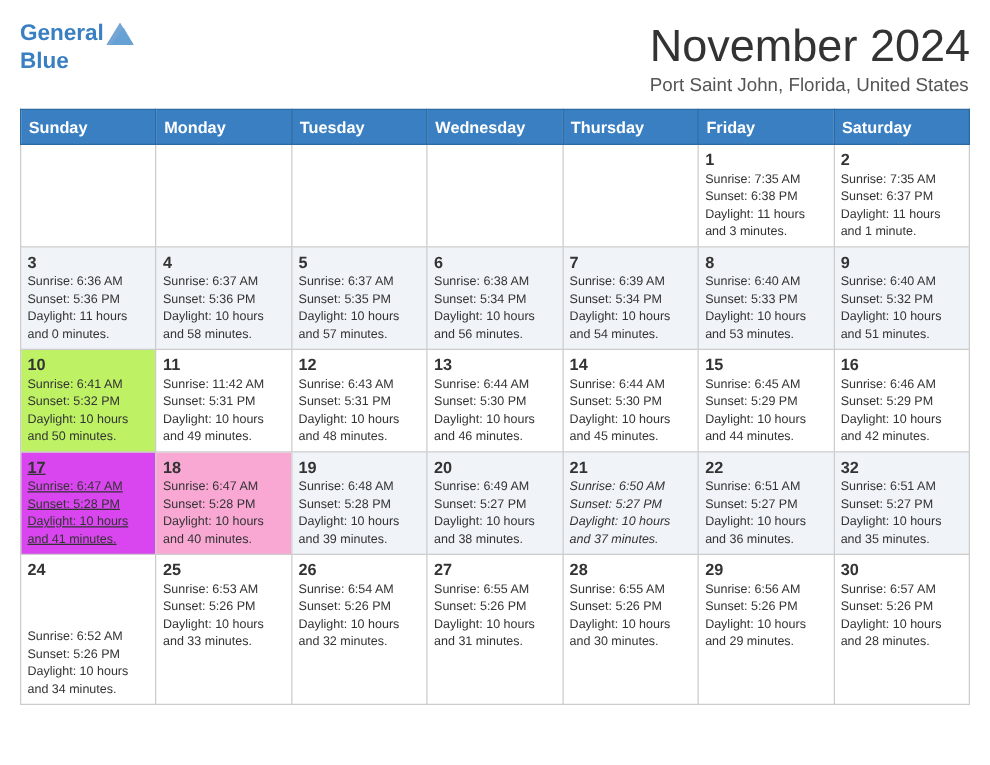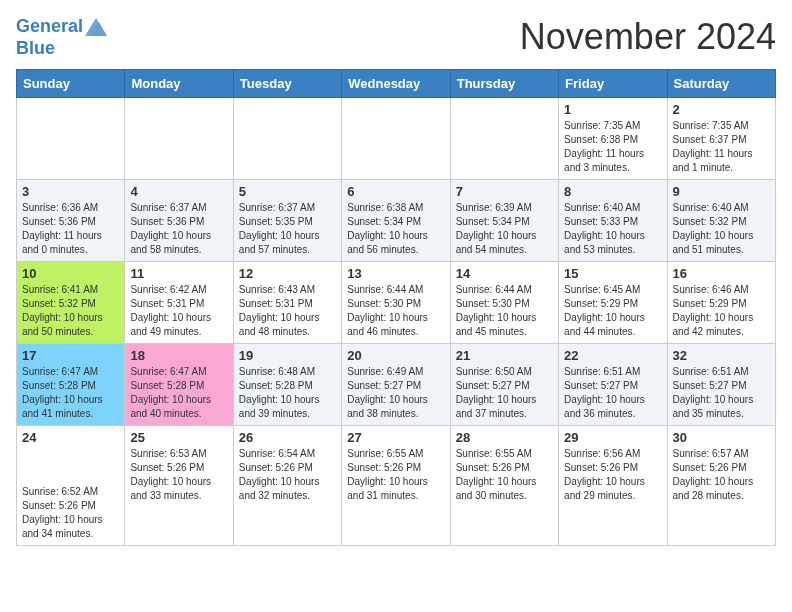--- a/index.html
+++ b/index.html
@@ -94,20 +94,21 @@
               <polygon points="0,18 11,0 22,18" fill="#3a7fc1" opacity="0.7"></polygon>
               <polygon points="4,18 14,4 22,18" fill="#5a9fd4" opacity="0.6"></polygon>
             </svg>
         </div>
         <div style="font-size:18px;font-weight:bold;color:#3a7fc1;line-height:1.2;">Blue</div>
       </div>
     </div>
   </div>
   <div class="title-area">
     <div class="month-title">November 2024</div>
+    <div class="location">Port Saint John, Florida, United States</div>
   </div>
 </div>
 
 <table class="calendar">
   <thead>
     <tr>
     <th>Sunday</th>
         <th>Monday</th>
         <th>Tuesday</th>
         <th>Wednesday</th>
@@ -192,21 +193,21 @@
       <tr>
         <td style="background: #bef264;">
           <span class="day-num">10</span>
           <div class="day-info" style="white-space: pre-line;">Sunrise: 6:41 AM
 Sunset: 5:32 PM
 Daylight: 10 hours
 and 50 minutes.</div>
         </td>
         <td style="background: rgb(255, 255, 255);">
           <span class="day-num">11</span>
-          <div class="day-info" style="white-space: pre-line;">Sunrise: 6:42 AM
+          <div class="day-info" style="white-space: pre-line;">Sunrise: 11:42 AM
 Sunset: 5:31 PM
 Daylight: 10 hours
 and 49 minutes.</div>
         </td>
         <td style="background: rgb(255, 255, 255);">
           <span class="day-num">12</span>
           <div class="day-info" style="white-space: pre-line;">Sunrise: 6:43 AM
 Sunset: 5:31 PM
 Daylight: 10 hours
 and 48 minutes.</div>
@@ -234,21 +235,21 @@
         </td>
         <td style="background: rgb(255, 255, 255);">
           <span class="day-num">16</span>
           <div class="day-info" style="white-space: pre-line;">Sunrise: 6:46 AM
 Sunset: 5:29 PM
 Daylight: 10 hours
 and 42 minutes.</div>
         </td>
       </tr>
       <tr>
-        <td style="background: #7dd3fc;">
+        <td style="background: #d946ef; text-decoration: underline;">
           <span class="day-num">17</span>
           <div class="day-info" style="white-space: pre-line;">Sunrise: 6:47 AM
 Sunset: 5:28 PM
 Daylight: 10 hours
 and 41 minutes.</div>
         </td>
         <td style="background: #f9a8d4;">
           <span class="day-num">18</span>
           <div class="day-info" style="white-space: pre-line;">Sunrise: 6:47 AM
 Sunset: 5:28 PM
@@ -264,21 +265,21 @@
         </td>
         <td style="background: rgb(240, 244, 248);">
           <span class="day-num">20</span>
           <div class="day-info" style="white-space: pre-line;">Sunrise: 6:49 AM
 Sunset: 5:27 PM
 Daylight: 10 hours
 and 38 minutes.</div>
         </td>
         <td style="background: rgb(240, 244, 248);">
           <span class="day-num">21</span>
-          <div class="day-info" style="white-space: pre-line;">Sunrise: 6:50 AM
+          <div class="day-info" style="white-space: pre-line; font-style: italic;">Sunrise: 6:50 AM
 Sunset: 5:27 PM
 Daylight: 10 hours
 and 37 minutes.</div>
         </td>
         <td style="background: rgb(240, 244, 248);">
           <span class="day-num">22</span>
           <div class="day-info" style="white-space: pre-line;">Sunrise: 6:51 AM
 Sunset: 5:27 PM
 Daylight: 10 hours
 and 36 minutes.</div>

